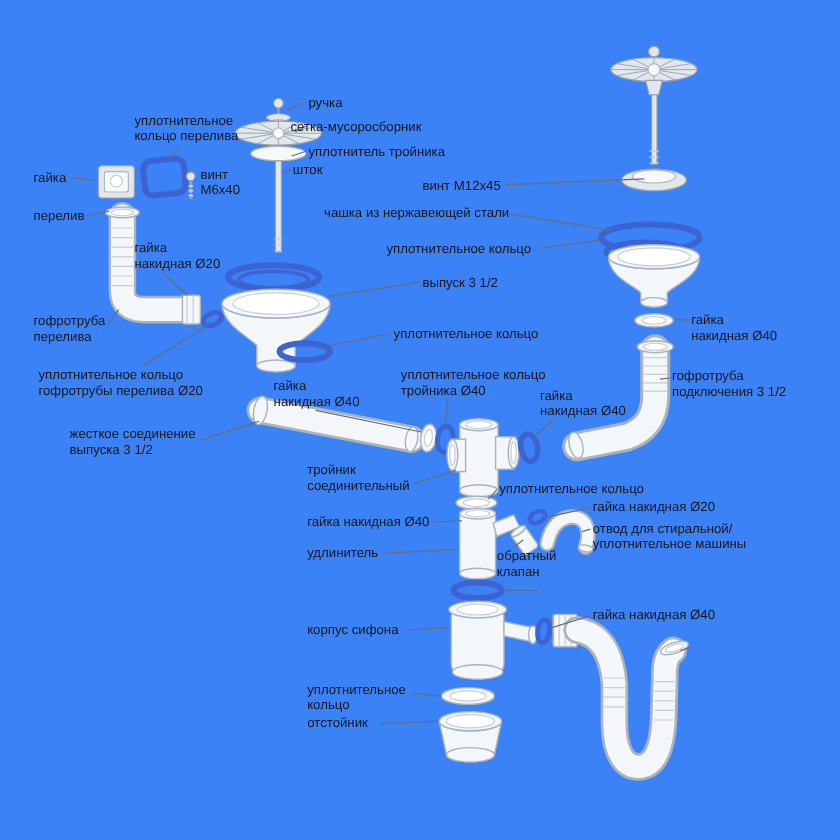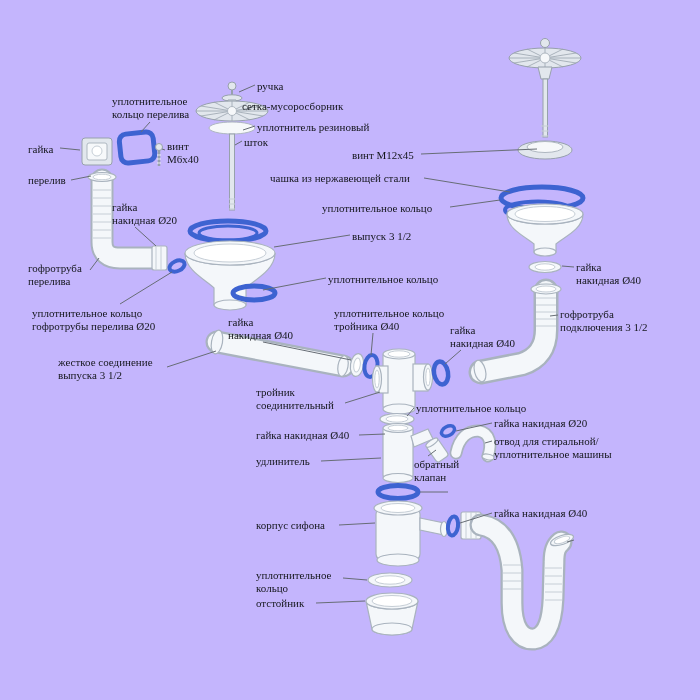--- a/index.html
+++ b/index.html
@@ -1,17 +1,17 @@
 <!DOCTYPE html>
 <html><head>
 <meta charset="utf-8">
 <style>
   html,body{margin:0;padding:0;background:#fff;}
   body{width:700px;height:700px;font-family:"Liberation Sans",sans-serif;}
-  .stage{position:relative;width:700px;height:700px;background:#c4b5fd;overflow:hidden;font-family:Liberation Serif, serif;}
+  .stage{position:relative;width:700px;height:700px;background:#3b82f6;overflow:hidden;}
   .stage svg{position:absolute;left:0;top:0;}
   .lbl{position:absolute;font-size:11px;line-height:13px;color:#15171d;white-space:pre-line;}
   .part-fill{fill:#f4f7fa;stroke:#a9b3be;stroke-width:1.2;}
   .metal{fill:#e2e7ed;stroke:#97a1ac;stroke-width:1;}
   .metal-light{fill:#f6f8fa;stroke:#aeb7c0;stroke-width:1;}
   .inner{fill:#ffffff;stroke:#c6ced6;stroke-width:1;}
   .seal{fill:none;stroke:#3d63d1;}
   .pipe-out{fill:none;stroke:#a9b3be;stroke-linecap:round;}
   .pipe-in{fill:none;stroke:#f4f7fa;stroke-linecap:round;}
   .tick{stroke:#c6ced6;stroke-width:1;fill:none;}
@@ -227,21 +227,21 @@
     <path d="M492 513 L460 523"></path>
     <path d="M339 525 L375 523"></path>
     <path d="M574 540 L567 542"></path>
     <path d="M343 578 L367 580"></path>
     <path d="M316 603 L365 601"></path>
   </g>
 </svg>
 
   <div class="lbl" style="left:257px;top:80px">ручка</div>
   <div class="lbl" style="left:242px;top:100px">сетка-мусоросборник</div>
-  <div class="lbl" style="left:257px;top:121px">уплотнитель резиновый</div>
+  <div class="lbl" style="left:257px;top:121px">уплотнитель тройника</div>
   <div class="lbl" style="left:112px;top:95px">уплотнительное
 кольцо перелива</div>
   <div class="lbl" style="left:28px;top:143px">гайка</div>
   <div class="lbl" style="left:167px;top:140px">винт
 М6х40</div>
   <div class="lbl" style="left:28px;top:174px">перелив</div>
   <div class="lbl" style="left:244px;top:136px">шток</div>
   <div class="lbl" style="left:352px;top:149px">винт М12х45</div>
   <div class="lbl" style="left:270px;top:172px">чашка из нержавеющей стали</div>
   <div class="lbl" style="left:322px;top:202px">уплотнительное кольцо</div>

